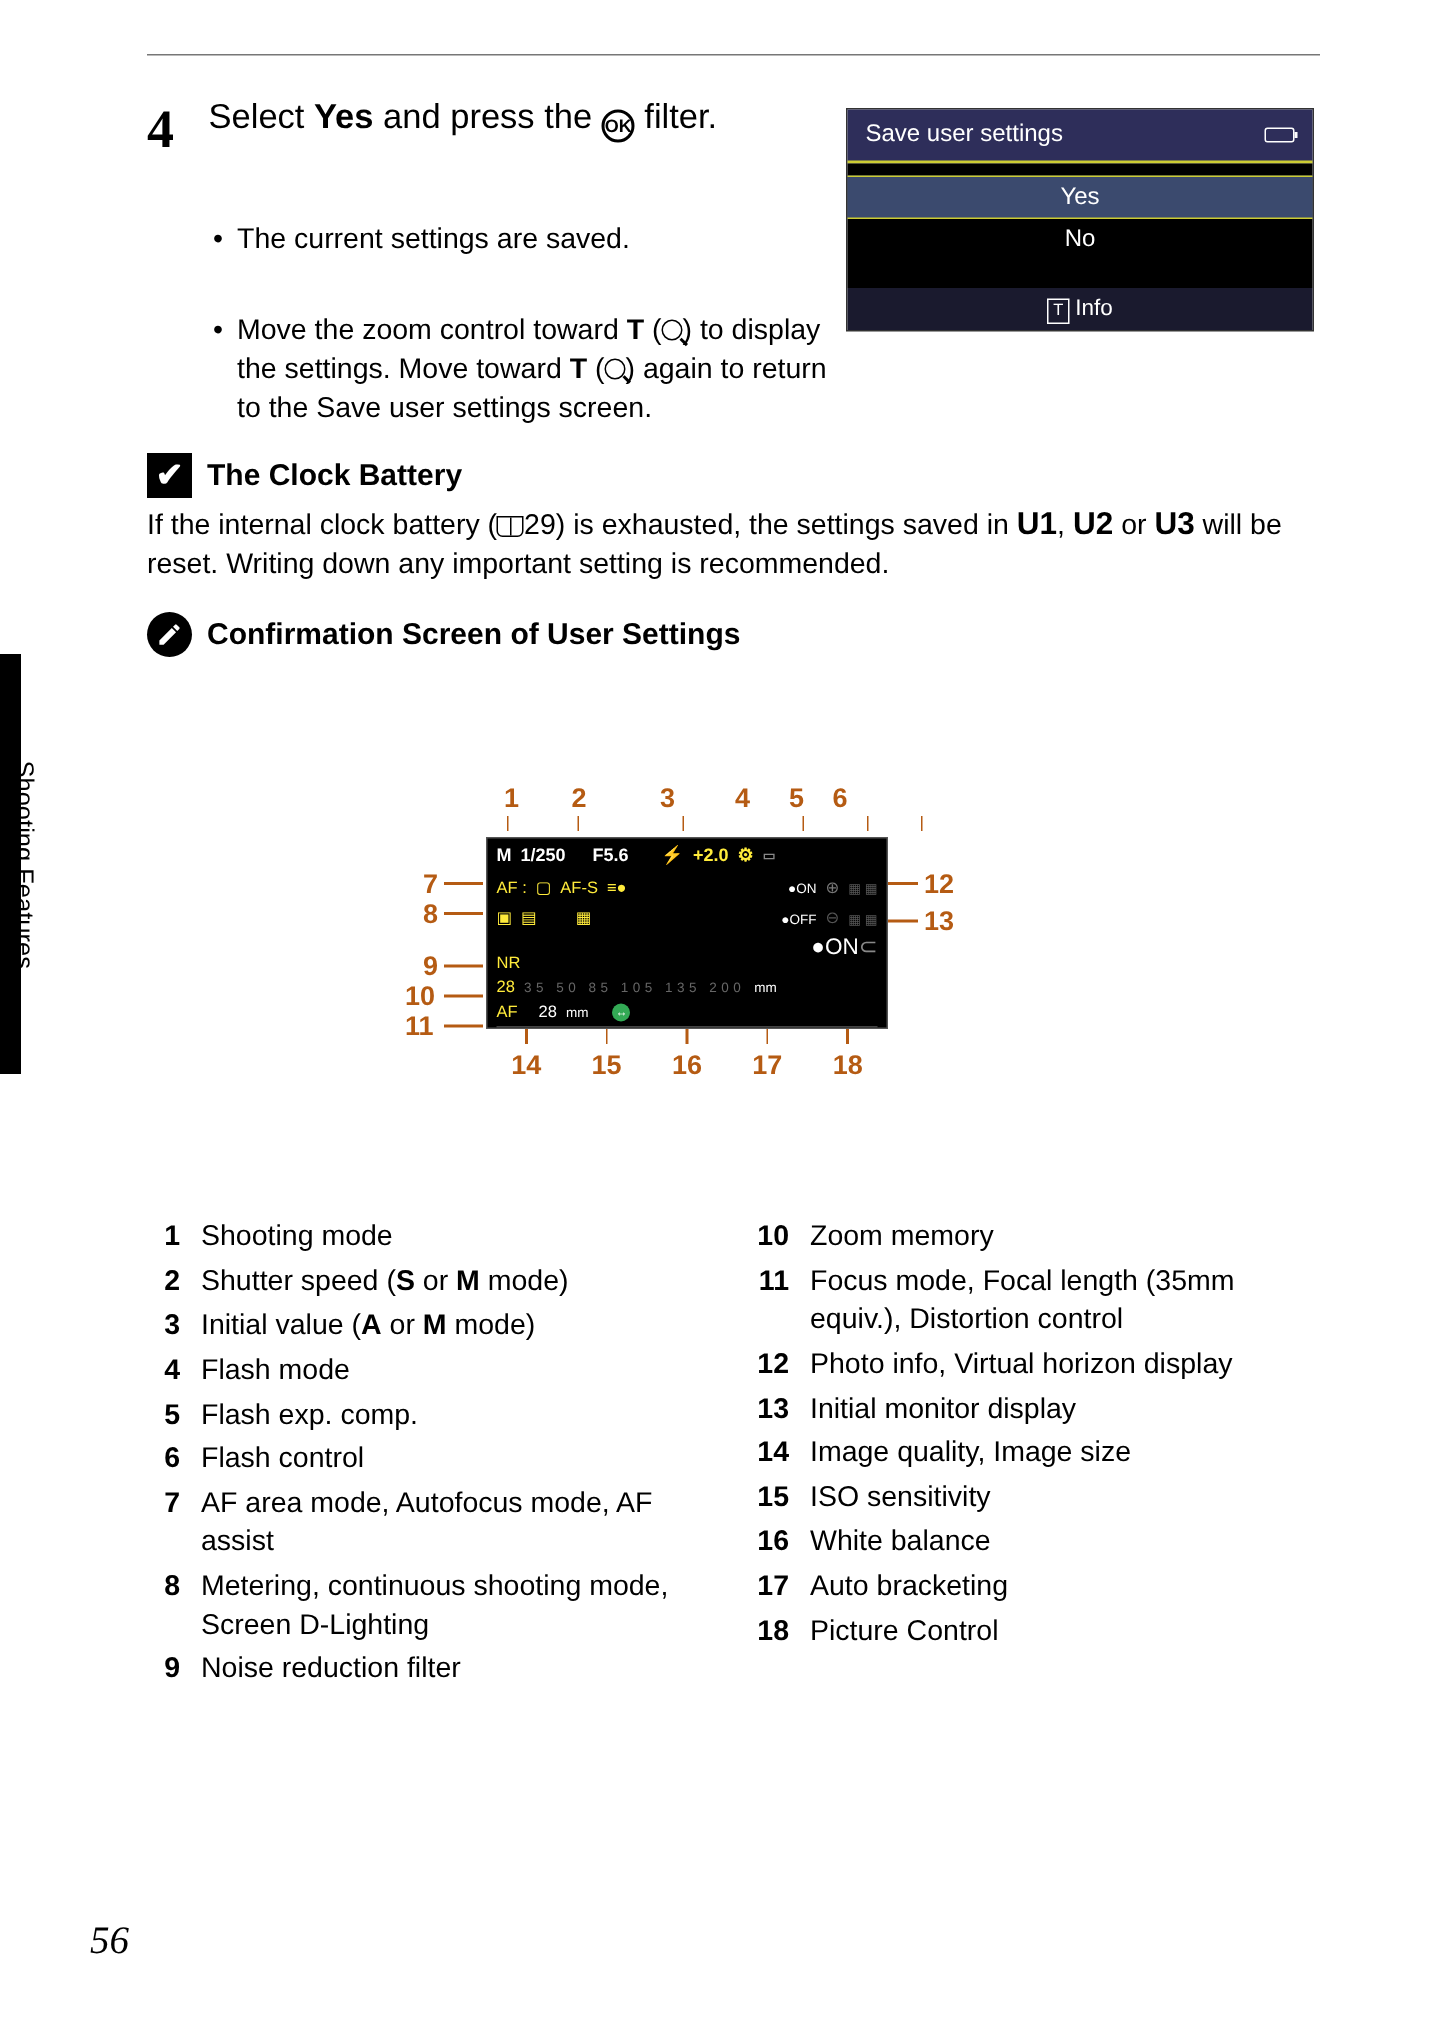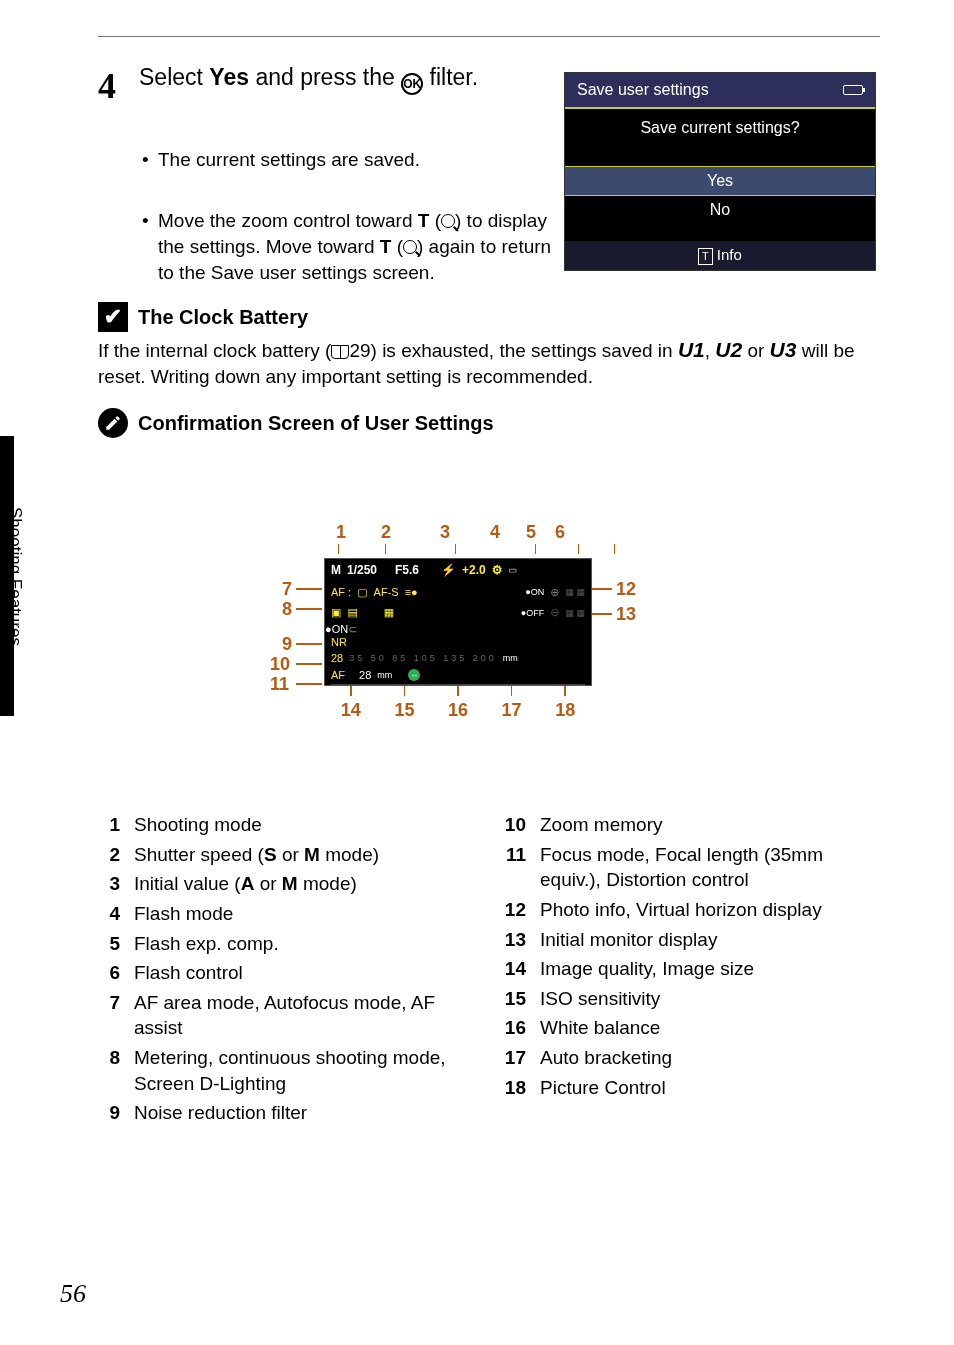--- a/index.html
+++ b/index.html
@@ -35,21 +35,21 @@
   .dialog-foot { background:#1a1a2e; color:#fff; text-align:center; padding:4px 0; font-size:15px; }
   .dialog-foot .t-icon { display:inline-block; border:1px solid #fff; padding:0 3px; font-size:11px; margin-right:4px; }
 
   .note-block { position:absolute; top:302px; left:98px; right:74px; }
   .note-head { display:flex; align-items:center; gap:10px; margin-bottom:4px; }
   .v-icon { width:30px; height:30px; background:#000; color:#fff; display:flex; align-items:center; justify-content:center; font-size:22px; font-weight:bold; }
   .note-title { font-size:20px; font-weight:bold; }
   .note-text { font-size:19px; }
   .book-icon { display:inline-block; width:18px; height:14px; border:1.5px solid #000; border-radius:0 0 4px 4px; vertical-align:-2px; position:relative; }
   .book-icon::after{content:"";position:absolute;left:50%;top:0;width:1px;height:100%;background:#000;}
-  .mode-txt { font-family:Arial; font-weight:bold; font-size:21px;font-style:italic; }
+  .mode-txt { font-family:Arial; font-weight:bold; font-size:21px; }
 
   .conf-block { position:absolute; top:408px; left:98px; right:74px; }
   .p-icon { width:30px; height:30px; background:#000; border-radius:50%; display:flex; align-items:center; justify-content:center; }
   .p-icon svg { width:18px; height:18px; }
 
   .diagram { position:absolute; top:520px; left:306px; width:320px; }
   .diagram-nums-top { display:flex; gap:0; font-weight:bold; color:#b55b13; font-size:18px; padding-left:18px; }
   .diagram-nums-top span { text-align:center; }
   .nt1{width:34px;} .nt2{width:56px;} .nt3{width:62px;} .nt4{width:38px;} .nt5{width:34px;} .nt6{width:24px;}
   .tick-row { height:14px; position:relative; padding-left:18px; display:flex; }
@@ -100,21 +100,20 @@
     </li>
   </ul>
 </div>
 
 <div class="dialog">
   <div class="dialog-title">
     <span>Save user settings</span>
     <span class="batt-icon"></span>
   </div>
   <div class="dialog-body">
-    <div style="padding-bottom:28px">Save current settings?</div>
     <div class="dialog-opt sel">Yes</div>
     <div class="dialog-opt">No</div>
   </div>
   <div class="dialog-foot">
     <span class="t-icon">T</span><span>Info</span>
   </div>
 </div>
 
 <div class="note-block">
   <div class="note-head">
@@ -191,21 +190,21 @@
       <span style="color:#555;font-size:9px">▦ ▦</span>
     </div>
     <div class="s-row" style="height:19px">
       <span class="yel">▣</span>
       <span class="yel">▤</span>
       <span class="yel" style="margin-left:20px">▦</span>
       <span style="margin-left:auto;font-size:9px"><span style="color:#fff">●</span><span>OFF</span></span>
       <span style="color:#555">⊖</span>
       <span style="color:#555;font-size:9px">▦ ▦</span>
     </div>
-    <div style="height:12px;padding-right:6px;font-size:11px">
+    <div style="height:12px;text-align:right;padding-right:6px;font-size:15px">
       <span style="color:#fff">●</span><span>ON</span><span style="color:#888">⊂</span>
     </div>
     <div class="s-row" style="height:16px">
       <span class="yel">NR</span>
     </div>
     <div class="s-row" style="height:16px">
       <span class="yel">28</span>
       <span style="color:#666;font-size:9px;letter-spacing:3px">35   50   85   105  135  200</span>
       <span style="color:#fff;font-size:9px">mm</span>
     </div>

